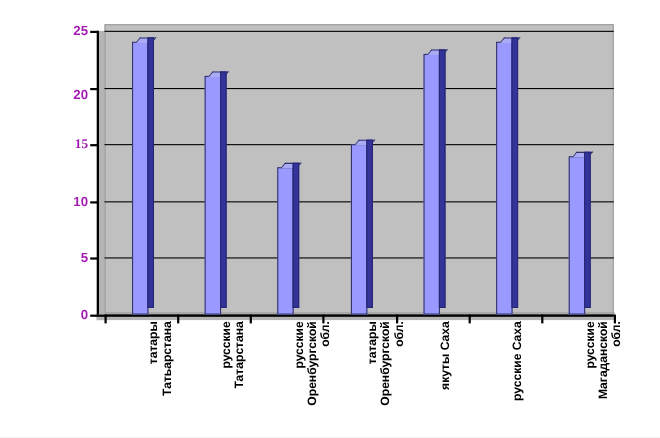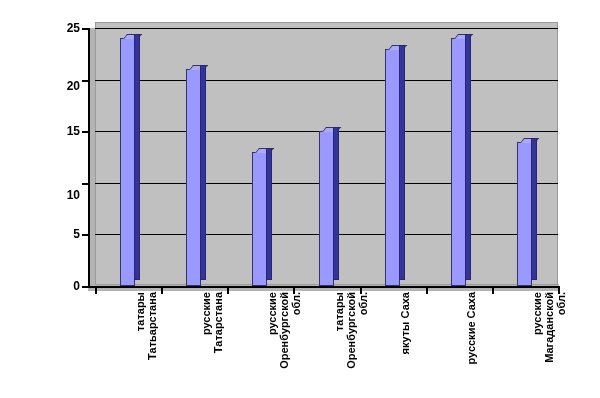--- a/index.html
+++ b/index.html
@@ -46,21 +46,21 @@
     position:absolute;left:88px;top:28px;width:0;height:258px;
     border-left:2px solid #000000;
   }
   .ytick{
     position:absolute;left:82px;width:7px;height:0;
     border-top:2px solid #000000;
   }
   .ylabels{position:absolute;left:0;top:0;width:80px;height:398px;}
   .ylab{
     position:absolute;right:0;width:76px;
-    font-size:12px;font-weight:bold;color:#000000;
+    font-size:12px;font-weight:bold;color:#a21caf;
     text-align:right;white-space:nowrap;
     transform:translateY(-50%);
   }
 
   
   .xaxis-line{
     position:absolute;left:88px;top:286px;width:470px;height:0;
     border-top:2px solid #000000;
   }
   .xtick{
@@ -109,22 +109,22 @@
   }
 </style>
 </head>
 <body>
 
 <div id="chart-root">
 
   <div class="ylabels">
       <div class="ylab" style="top: 286px;">0</div>
       <div class="ylab" style="top: 234.4px;">5</div>
-      <div class="ylab" style="top: 182.8px; margin-top: 12px;">10</div>
-      <div class="ylab" style="top: 131.2px;">15</div>
+      <div class="ylab" style="top: 182.8px;">10</div>
+      <div class="ylab" style="top: 131.2px; font-family: Liberation Serif, serif;">15</div>
       <div class="ylab" style="top: 86px;">20</div>
       <div class="ylab" style="top: 28px;">25</div>
     </div>
 
   <div class="plot-wrap">
     <div class="side-wall"></div>
     <div class="floor"></div>
     <div class="back-wall"></div>
     <div class="gridlines">
         <div class="gridline" style="top: 264px;"></div>

